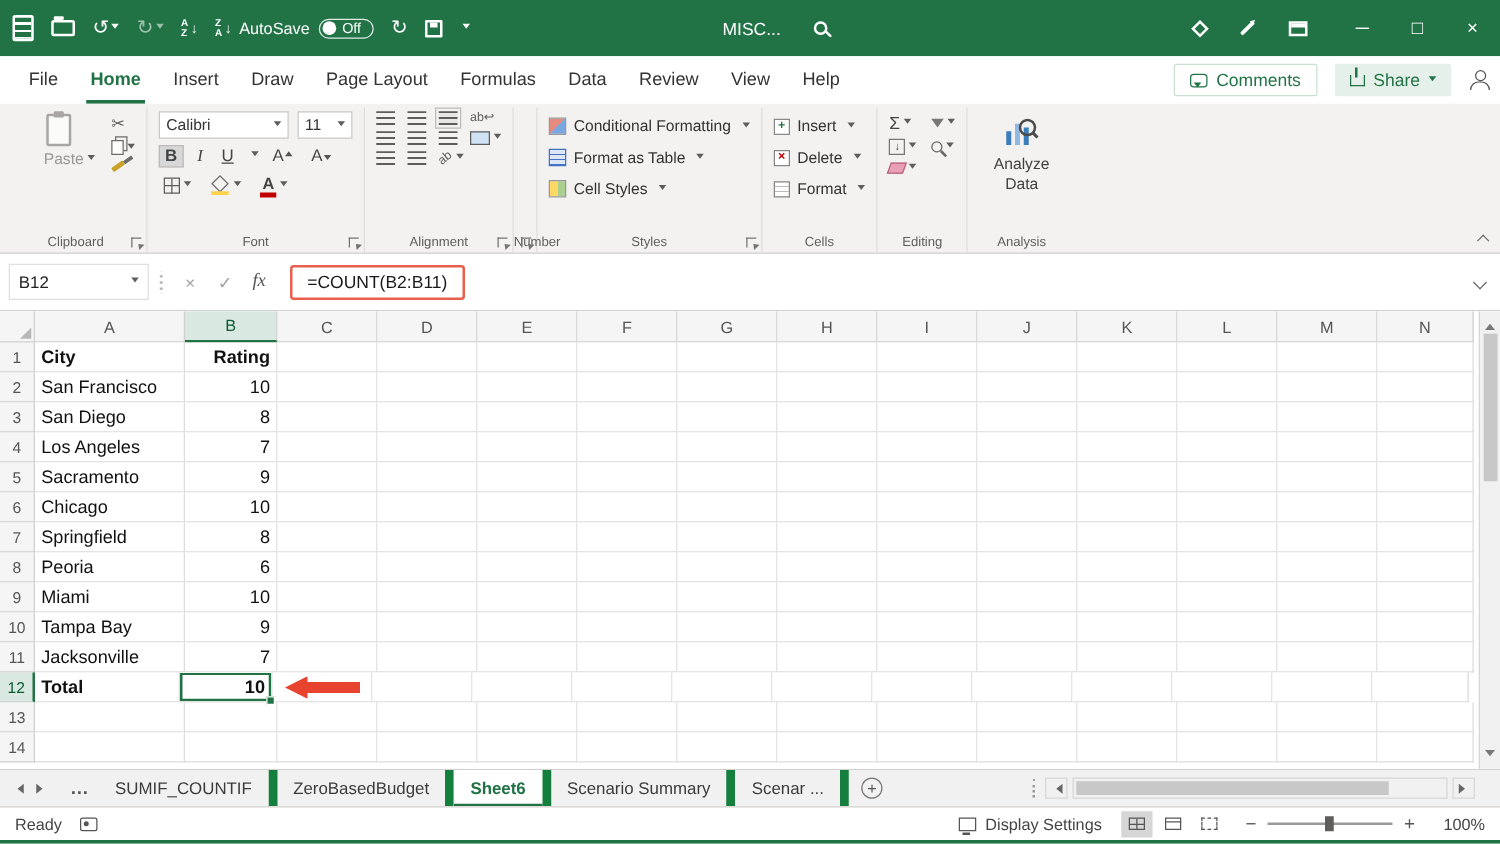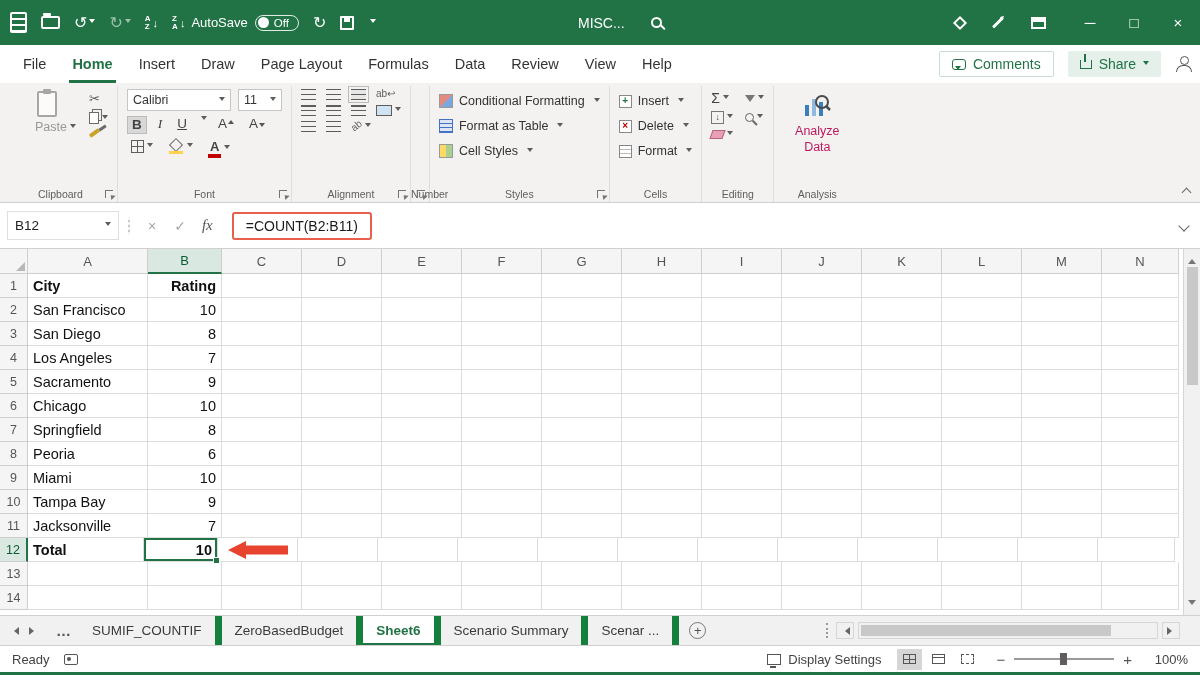--- a/index.html
+++ b/index.html
@@ -65,21 +65,21 @@
   .paste-big{display:flex;flex-direction:column;align-items:center;gap:3px;padding:2px 6px;}
   .clipico{width:20px;height:26px;border:2px solid #a8a6a4;border-radius:2px;background:#fbfbfa;position:relative;}
   .clipico::before{content:"";position:absolute;left:4px;top:-4px;width:8px;height:5px;background:#a8a6a4;border-radius:1px;}
   .plabel{font-size:12.5px;color:#9a9896;display:flex;align-items:center;margin-left:16px;}
   .mini-col{display:flex;flex-direction:column;gap:7px;padding-top:3px;}
   .mini{display:flex;align-items:center;font-size:13px;color:#5f5d5b;line-height:1;}
   .copyico{width:10px;height:12px;border:1.5px solid #6d6b69;background:#fff;box-shadow:3px -3px 0 -1px #f3f2f1,3px -3px 0 0 #6d6b69;}
   .brushico{width:11px;height:4px;background:#c9a227;border-radius:1px;position:relative;transform:rotate(-35deg);}
   .brushico::after{content:"";position:absolute;right:-8px;top:.5px;width:8px;height:3px;background:#6d6b69;}
   .fcol{display:flex;flex-direction:column;gap:5px;}
-  .frow{display:flex;align-items:flex-start;gap:7px;}
+  .frow{display:flex;align-items:center;gap:7px;}
   .combo{background:#fff;border:1px solid #c8c6c4;height:22px;display:flex;align-items:center;padding:0 5px;font-size:12.5px;color:#333;gap:5px;}
   .combo .sp{flex:1;}
   .wname{width:104px;} .wsize{width:44px;} .wnum{width:118px;}
   .fbtn{font-size:13.5px;color:#444;padding:1px 4px;display:inline-flex;align-items:center;line-height:1;}
   .fbtn.bold{font-weight:800;background:#d8d8d8;border:1px solid #bdbbb9;}
   .fbtn.italic{font-style:italic;font-family:"Liberation Serif",serif;}
   .fbtn.underline{text-decoration:underline;}
   .tiny-up{width:0;height:0;border:3px solid transparent;border-bottom:4px solid #555;margin-left:1px;margin-bottom:6px;}
   .tiny-dn{width:0;height:0;border:3px solid transparent;border-top:4px solid #555;margin-left:1px;margin-top:6px;}
   .bordico{width:13px;height:13px;border:1px solid #5f5d5b;
@@ -107,21 +107,21 @@
   .cellico.fmt{background:repeating-linear-gradient(to bottom,#fff 0 3px,#bbb 3px 4px);}
   .egrid{display:grid;grid-template-columns:auto auto;gap:6px 12px;padding-top:2px;}
   .ebtn{display:flex;align-items:center;font-size:14px;color:#444;line-height:1;}
   .funnel{width:0;height:0;border-left:5px solid transparent;border-right:5px solid transparent;border-top:7px solid #777;position:relative;}
   .funnel::after{content:"";position:absolute;left:-1px;top:-8px;width:2px;height:6px;background:#777;display:none;}
   .fillbox{width:13px;height:13px;border:1px solid #777;font-size:9px;display:flex;align-items:center;justify-content:center;color:#444;}
   .mag{width:9px;height:9px;border:1.5px solid #666;border-radius:50%;position:relative;display:inline-block;}
   .mag::after{content:"";position:absolute;width:6px;height:1.5px;background:#666;transform:rotate(45deg);right:-5px;bottom:-2px;}
   .eraser{width:13px;height:9px;background:#e9a0b4;border:1px solid #b3647e;transform:skewX(-20deg);}
   .anabtn{display:flex;flex-direction:column;align-items:center;gap:5px;padding:4px 8px 0;}
-  .analabel{font-size:12.5px;color:#be185d;width:52px;text-align:center;line-height:1.25;}
+  .analabel{font-size:12.5px;color:#404040;width:52px;text-align:center;line-height:1.25;}
   .ribchev{position:absolute;right:10px;bottom:6px;width:7px;height:7px;border-left:1.5px solid #666;border-top:1.5px solid #666;transform:rotate(45deg);}
 
   
   .fbar{height:46px;background:#fff;display:flex;align-items:center;border-bottom:1px solid #d2d0ce;}
   .namebox{width:112px;height:29px;margin-left:7px;border:1px solid #e1dfdd;display:flex;align-items:center;padding:0 7px;font-size:13.5px;color:#222;}
   .namebox .sp{flex:1;}
   .vdots{width:4px;height:18px;margin:0 8px;background:radial-gradient(circle,#b5b3b1 1px,transparent 1.2px) center/4px 5px repeat-y;}
   .fx-x{color:#a6a4a2;font-size:14px;margin:0 9px;}
   .fx-ck{color:#a6a4a2;font-size:14px;margin:0 9px;}
   .fx-fx{font-family:"Liberation Serif",serif;font-style:italic;font-size:15px;color:#555;margin:0 9px 0 7px;}

